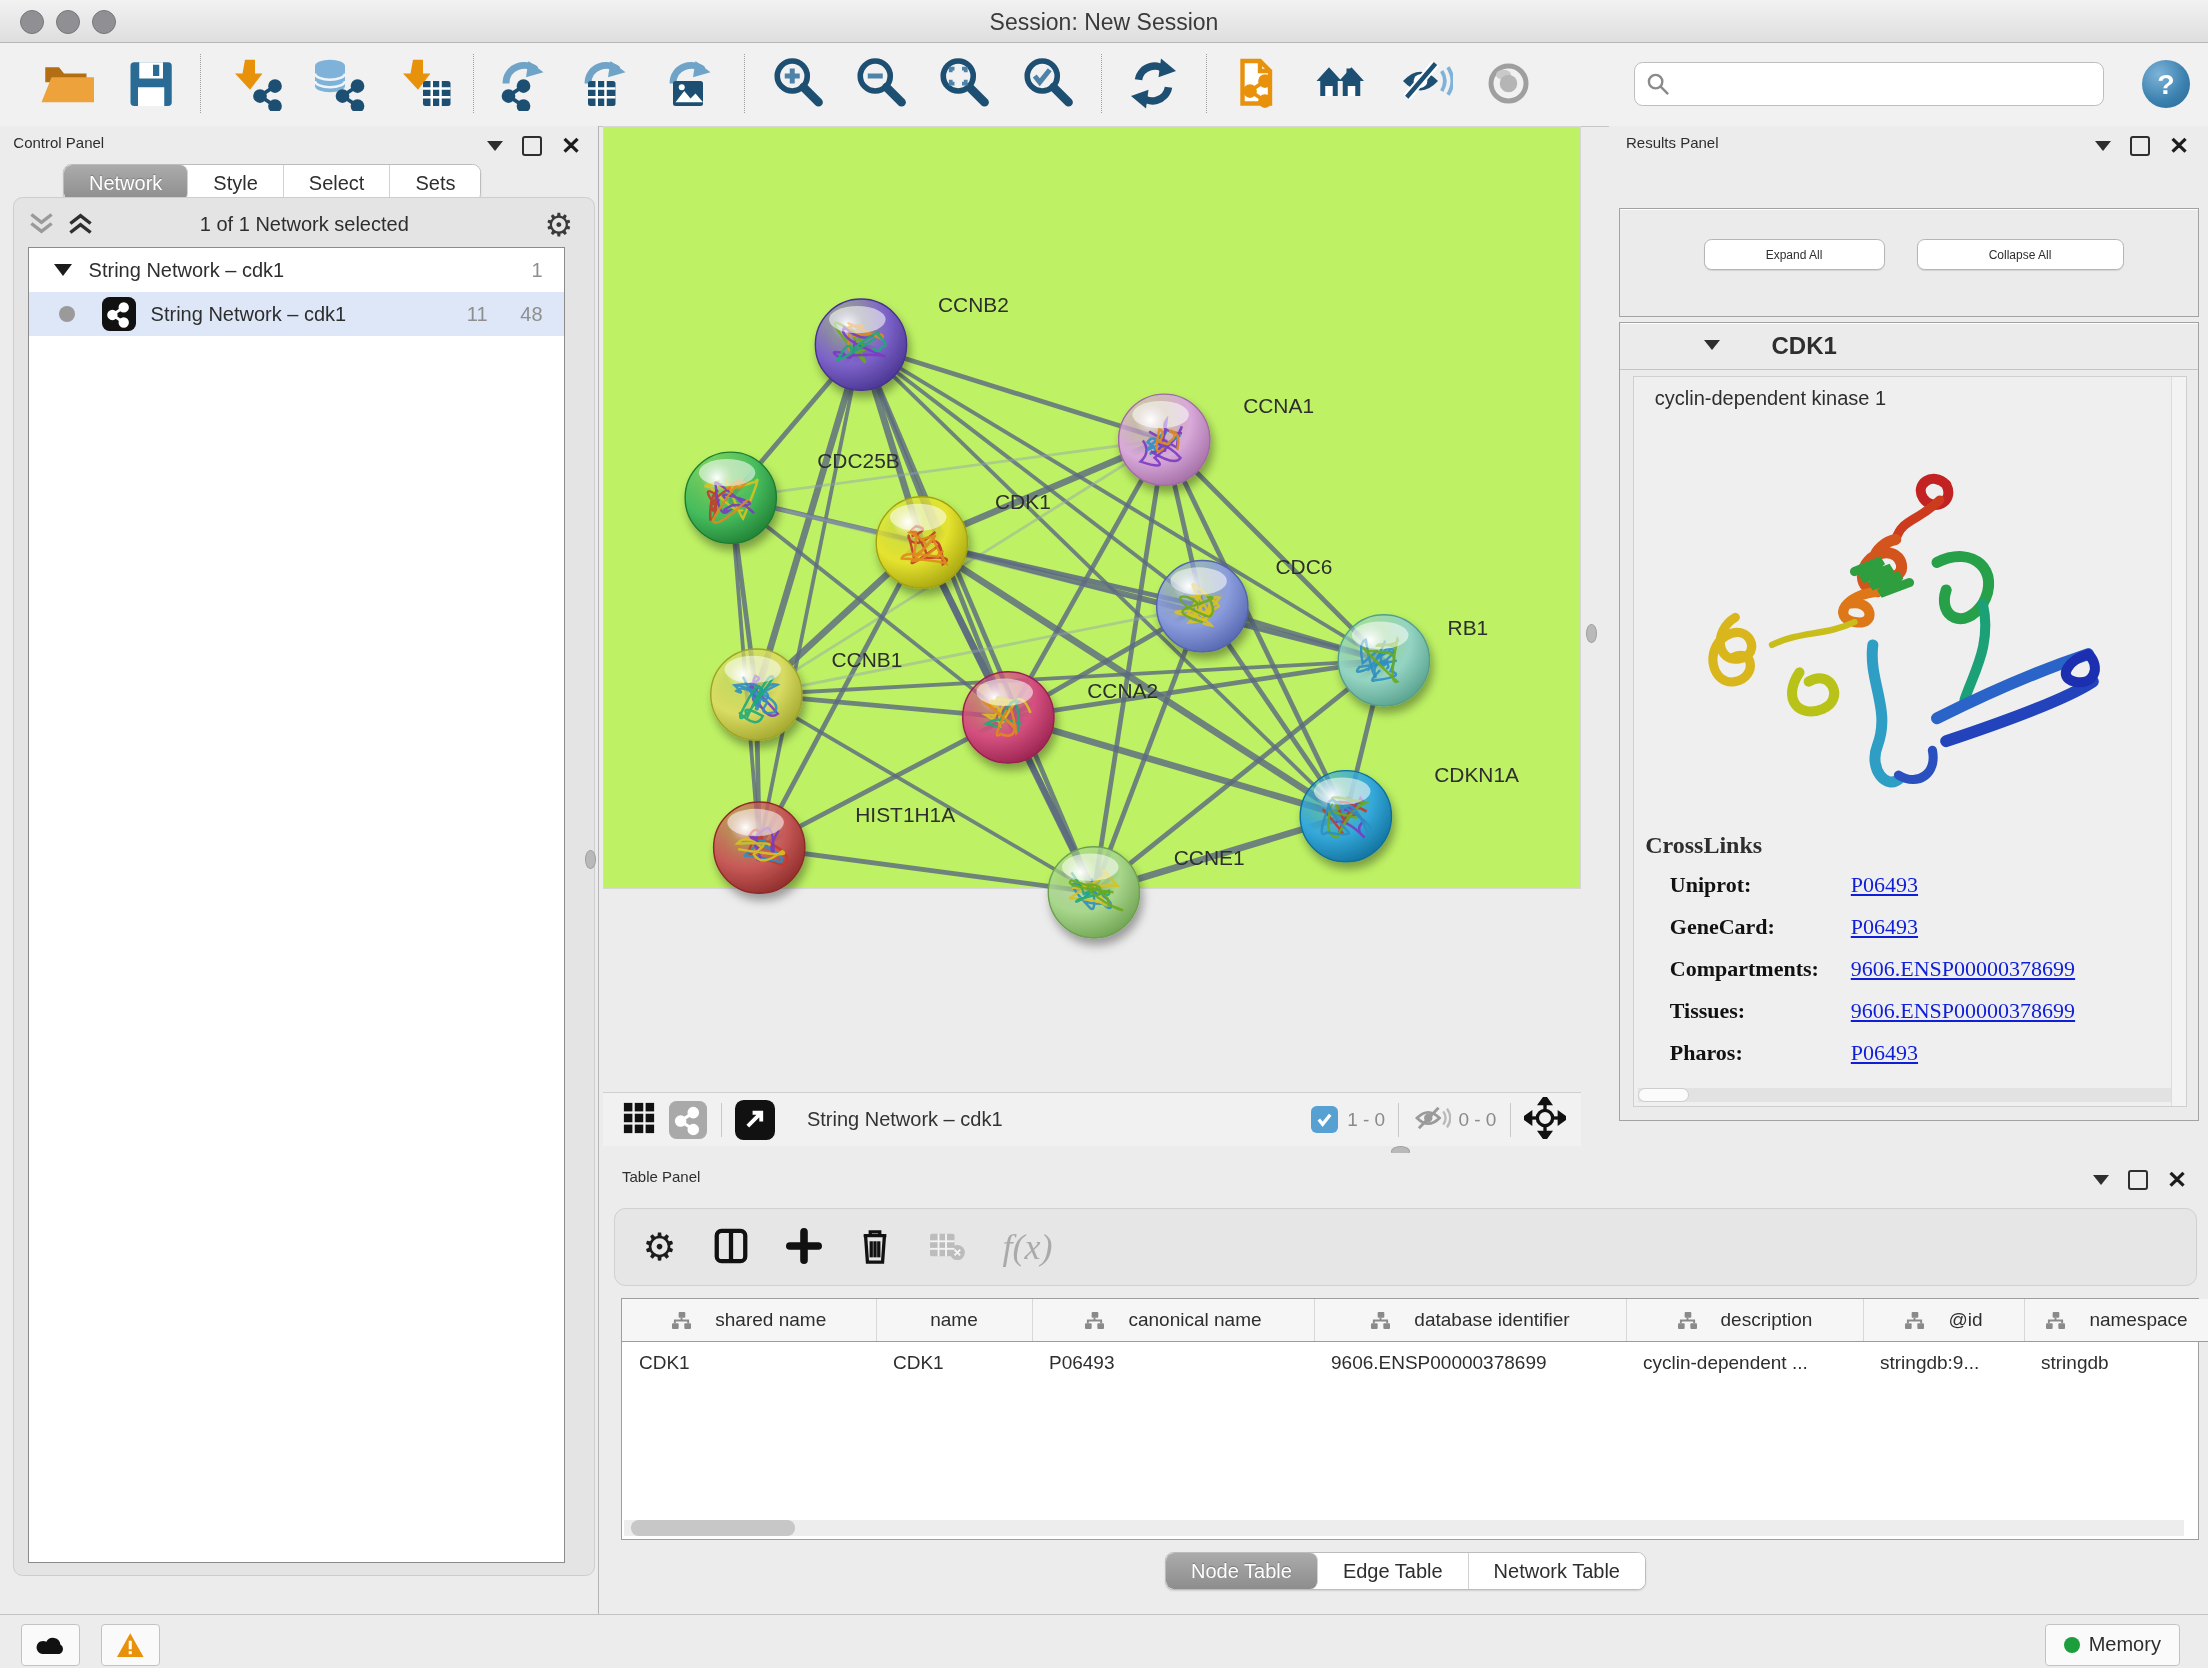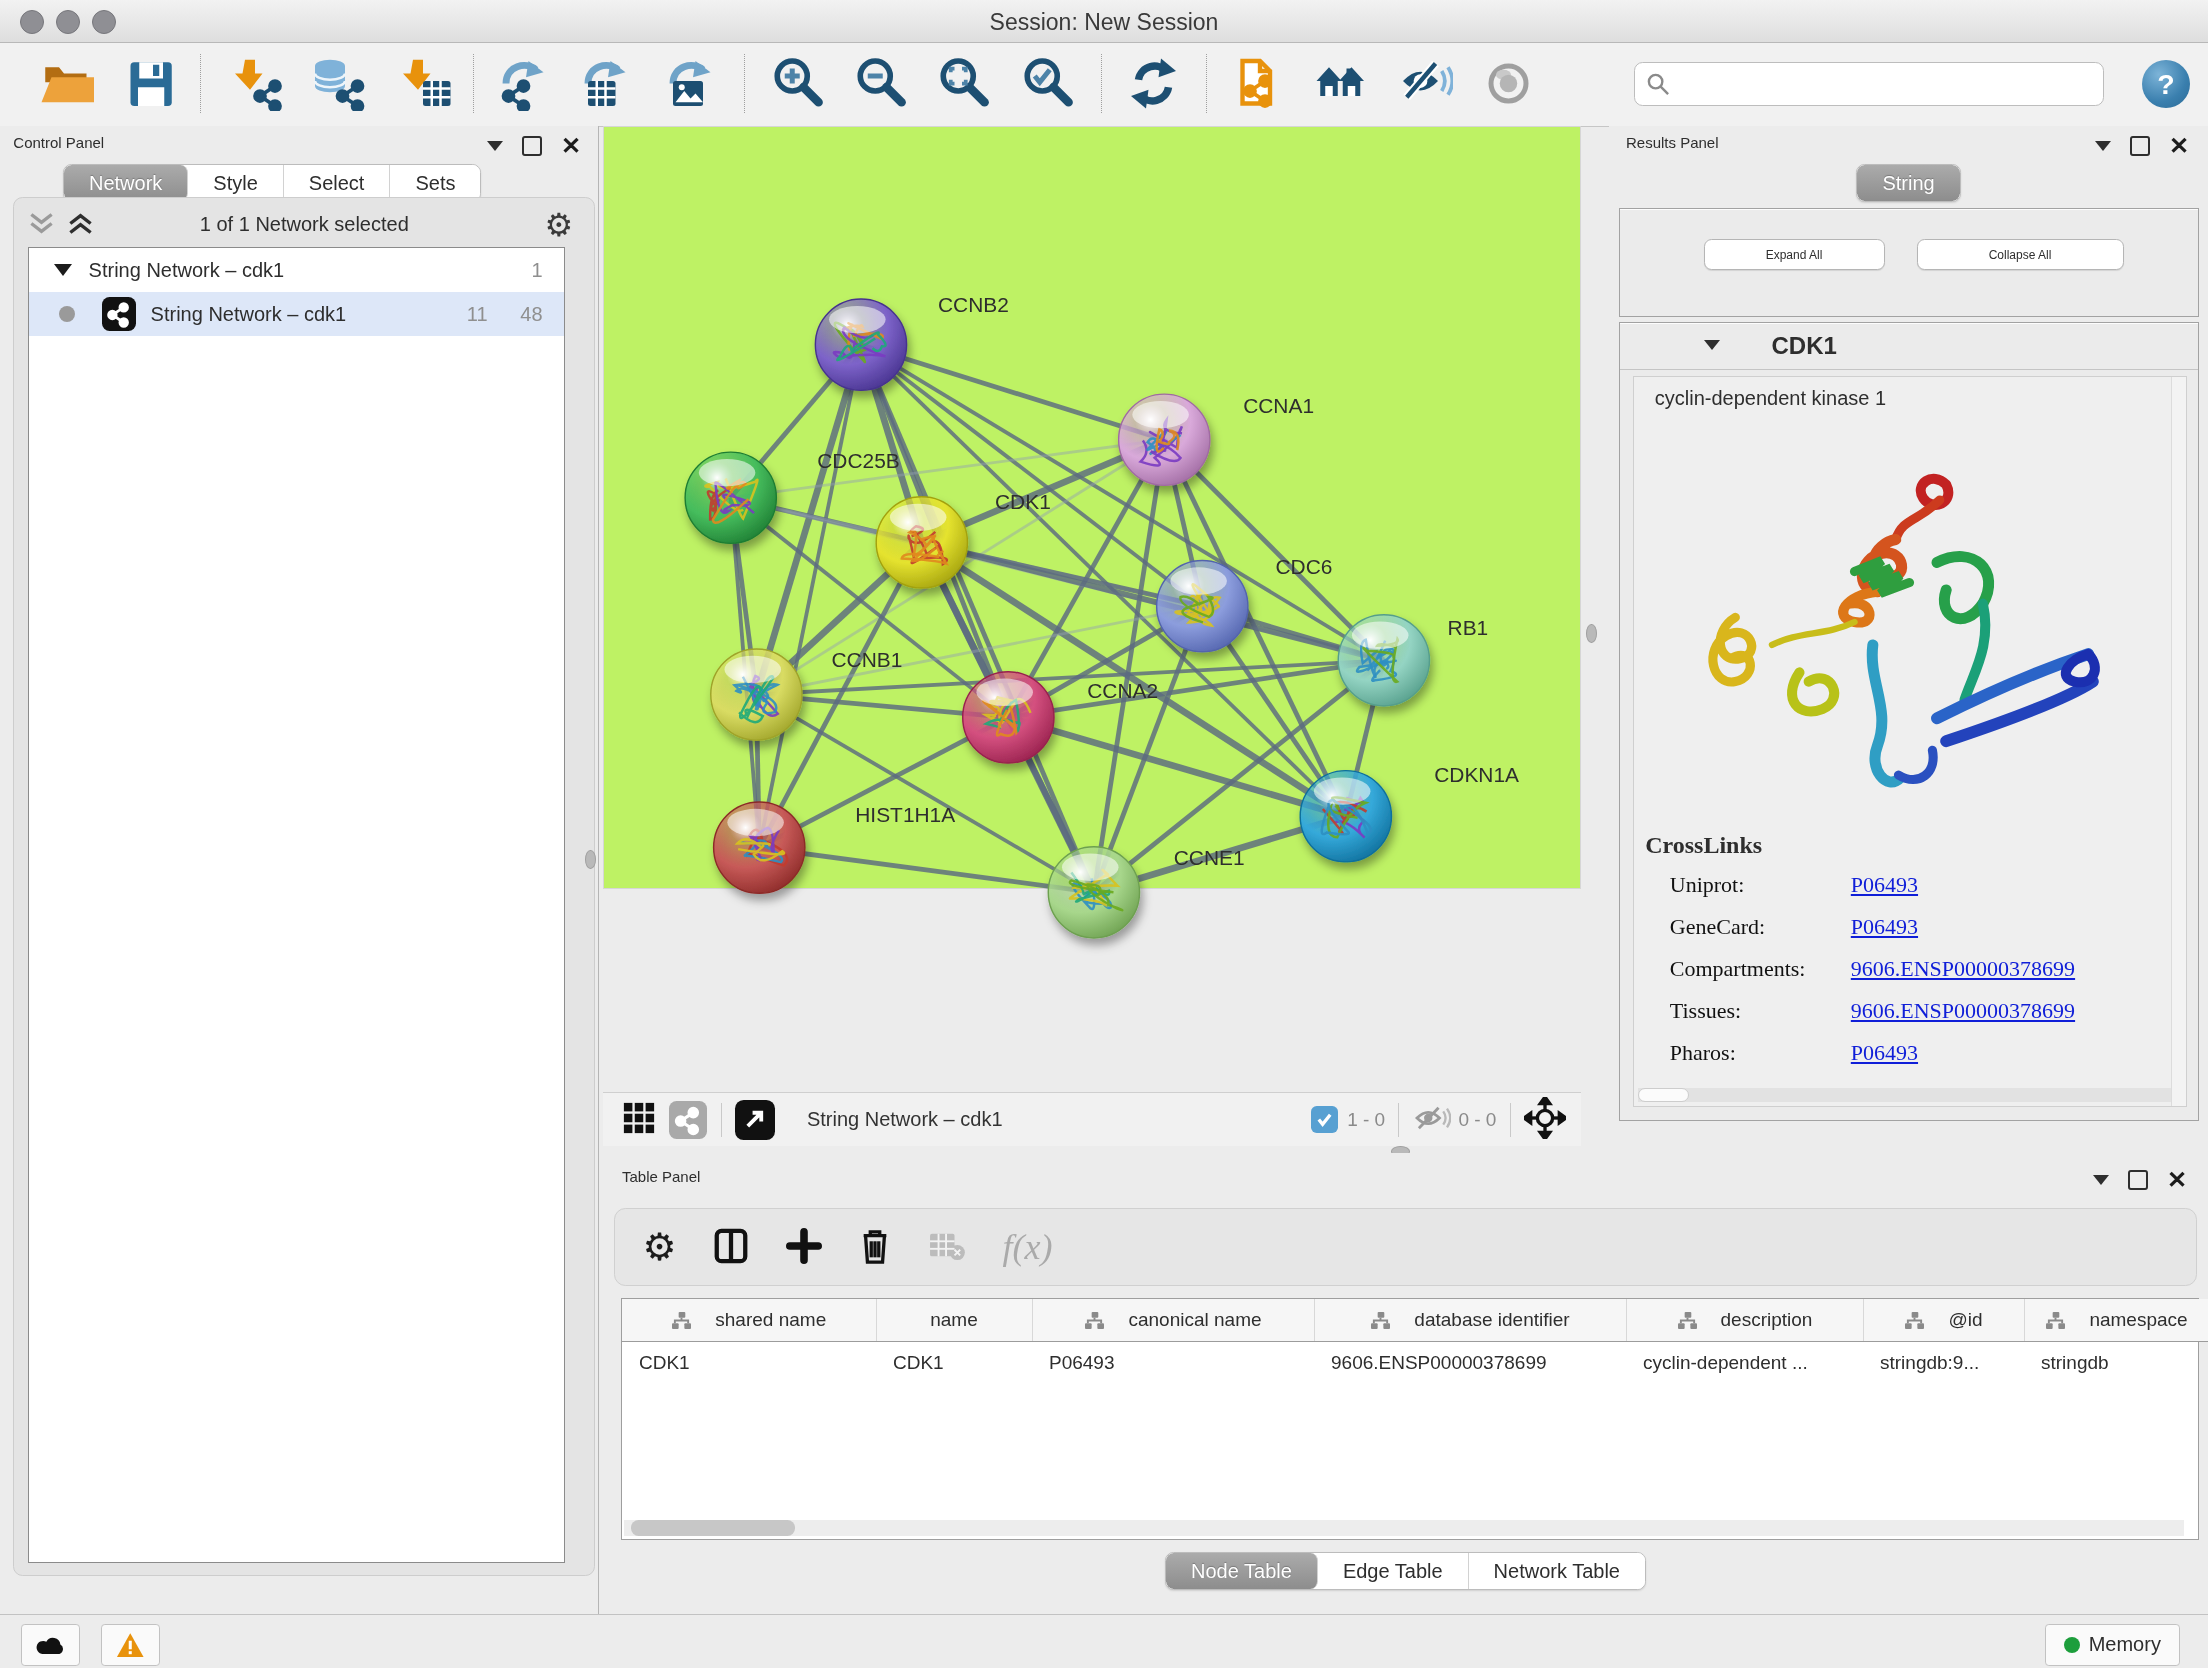--- a/index.html
+++ b/index.html
@@ -36,21 +36,21 @@
   .whitebox{background:#fff;border:1px solid #8b8b8b;}
   .treerow{display:flex;align-items:center;height:44px;font-size:20px;}
   .treerow .cnt{color:#8f8f8f;}
   .sel-row{background:#dde7f8;}
   .shareicon{width:34px;height:34px;border-radius:7.6px;background:#111;flex:0 0 auto;}
   .handle{width:8.6px;height:17px;border-radius:50%;background:#b9b9b9;border:1px solid #a0a0a0;}
   
   .btn{background:#fff;border:1px solid #b5b5b5;border-radius:7.6px;font-size:12px;
        padding:7.6px 0;text-align:center;cursor:pointer;box-shadow:0 1px 1px rgba(0,0,0,.1);}
   .crossrow{display:flex;font-family:"Liberation Serif",serif;font-size:22px;margin-bottom:16px;}
-  .crossrow .lbl{width:181px;color:#111;}
+  .crossrow .lbl{width:181px;color:#111;font-weight:bold;}
   .crossrow a{color:#0f1ed8;text-decoration:underline;cursor:pointer;}
   
   .cbar{background:#f1f1f1;border-top:1px solid #cfcfcf;display:flex;align-items:center;}
   .cbar .vsep{width:1px;height:34px;background:#c9c9c9;margin:0 13.3px;}
   .graytxt{color:#8a8a8a;font-size:19px;}
   
   .tstrip{background:#e6e6e6;border:1px solid #d0d0d0;border-radius:11.4px;display:flex;align-items:center;gap:36px;padding-left:27px;box-sizing:border-box;}
   table.nt{border-collapse:collapse;table-layout:fixed;width:100%;font-size:19px;}
   table.nt th{background:#f6f6f6;border-bottom:1.9px solid #9c9c9c;border-right:1px solid #d8d8d8;
       font-weight:normal;height:42px;padding:0;white-space:nowrap;overflow:hidden;}
@@ -576,25 +576,20 @@
         </svg>
     </div>
   </div>
 
   <div class="abs" style="left:1609px;top:126px;width:599px;height:1010px;background:#ececec;">
     <div class="abs" style="left:17px;top:7.6px;">Results Panel</div>
     <div class="abs pt-icons" style="right:19px;top:9.5px;">
       <div class="tri-down"></div>
       <div class="float-sq"></div>
       <div class="close-x">✕</div>
-    </div>
-    <div class="abs" style="left:0;top:38px;width:100%;text-align:center;">
-      <div class="seg">
-          <span class="sel">String</span>
-        </div>
     </div>
     <div class="abs sunken" style="left:9.5px;top:82px;width:578px;height:107px;">
       <div class="abs btn" style="left:84px;top:30px;width:179px;">Expand All</div>
       <div class="abs btn" style="left:297px;top:30px;width:205px;">Collapse All</div>
     </div>
     <div class="abs sunken" style="left:9.5px;top:196px;width:578px;height:797px;">
       <div class="abs" style="left:0;top:0;width:100%;height:46px;border-bottom:1px solid #c4c4c4;">
         <div class="tri-down abs" style="left:84px;top:17px;"></div>
         <div class="abs" style="left:152px;top:8.6px;font-size:24px;font-weight:bold;">CDK1</div>
       </div>

